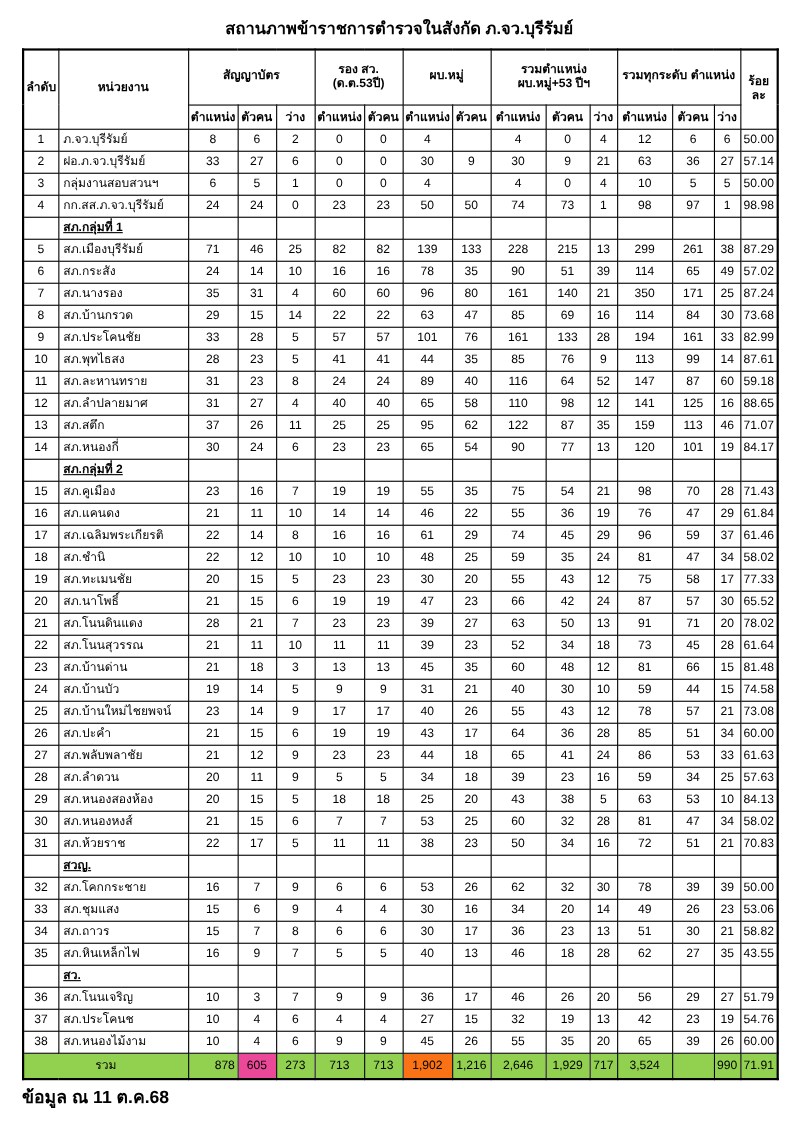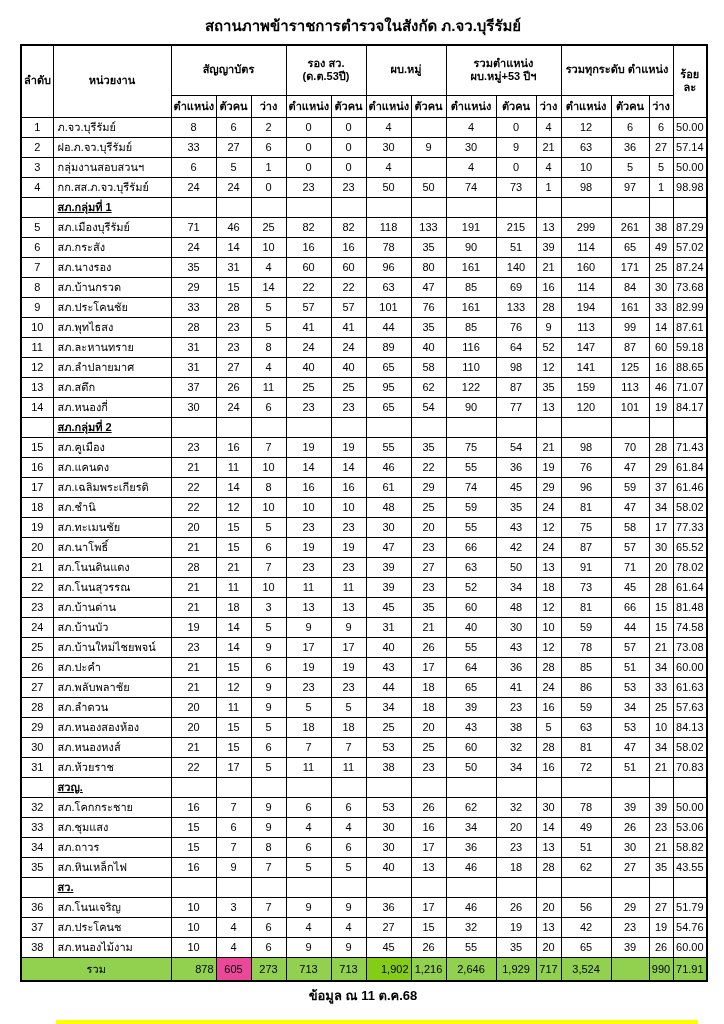--- a/index.html
+++ b/index.html
@@ -30,21 +30,21 @@
   thead tr.group-row th {
     height: 50px; font-weight: bold; white-space: normal; line-height: 1.25;
     font-size: 11px;
   }
   thead tr.sub-row th { height: 22px; font-weight: bold; }
   tbody td { height: 19px; line-height: 19px; }
   tbody td.unit { text-align: left; padding-left: 4px; }
   tbody tr.section td.unit { font-weight: bold; text-decoration: underline; }
   tbody tr.total td { height: 22px; line-height: 22px; }
   .asof {
-    width: 686px; text-align: center; font-size: 13px; font-weight: bold;
+    width: 686px; text-align: left; font-size: 16px; font-weight: bold;
     margin-top: 3px;
   }
   .note-block {
     margin: 14px 8px 0 36px;
     padding: 4px 10px 5px 10px;
     font-weight: bold;
     font-size: 11.5px;
     line-height: 1.7;
   }
   .note-line { white-space: nowrap; }
@@ -193,23 +193,23 @@
           <td></td>
         </tr>
         <tr class="data">
           <td>5</td>
           <td class="unit">สภ.เมืองบุรีรัมย์</td>
           <td>71</td>
           <td>46</td>
           <td>25</td>
           <td>82</td>
           <td>82</td>
-          <td>118</td>
+          <td>139</td>
           <td>133</td>
-          <td>191</td>
+          <td>228</td>
           <td>215</td>
           <td>13</td>
           <td>299</td>
           <td>261</td>
           <td>38</td>
           <td>87.29</td>
         </tr>
         <tr class="data">
           <td>6</td>
           <td class="unit">สภ.กระสัง</td>
@@ -234,21 +234,21 @@
           <td>35</td>
           <td>31</td>
           <td>4</td>
           <td>60</td>
           <td>60</td>
           <td>96</td>
           <td>80</td>
           <td>161</td>
           <td>140</td>
           <td>21</td>
-          <td>160</td>
+          <td>350</td>
           <td>171</td>
           <td>25</td>
           <td>87.24</td>
         </tr>
         <tr class="data">
           <td>8</td>
           <td class="unit">สภ.บ้านกรวด</td>
           <td>29</td>
           <td>15</td>
           <td>14</td>
@@ -858,21 +858,21 @@
           <td>26</td>
           <td>60.00</td>
         </tr>
         <tr class="total">
           <td colspan="2" style="background: rgb(146, 208, 80);">รวม</td>
           <td style="background: rgb(146, 208, 80); text-align: right;">878</td>
           <td style="background: #ec4899;">605</td>
           <td style="background: rgb(146, 208, 80);">273</td>
           <td style="background: rgb(146, 208, 80);">713</td>
           <td style="background: rgb(146, 208, 80);">713</td>
-          <td style="background: #84cc16; text-align: right;">1,902</td>
+          <td style="background: #f97316;">1,902</td>
           <td style="background: rgb(146, 208, 80);">1,216</td>
           <td style="background: rgb(146, 208, 80);">2,646</td>
           <td style="background: rgb(146, 208, 80);">1,929</td>
           <td style="background: rgb(146, 208, 80);">717</td>
           <td style="background: rgb(146, 208, 80);">3,524</td>
           <td style="background: rgb(146, 208, 80); padding-left: 41px;">2,534</td>
           <td style="background: rgb(146, 208, 80);">990</td>
           <td style="background: rgb(146, 208, 80);">71.91</td>
         </tr>
       </tbody>

